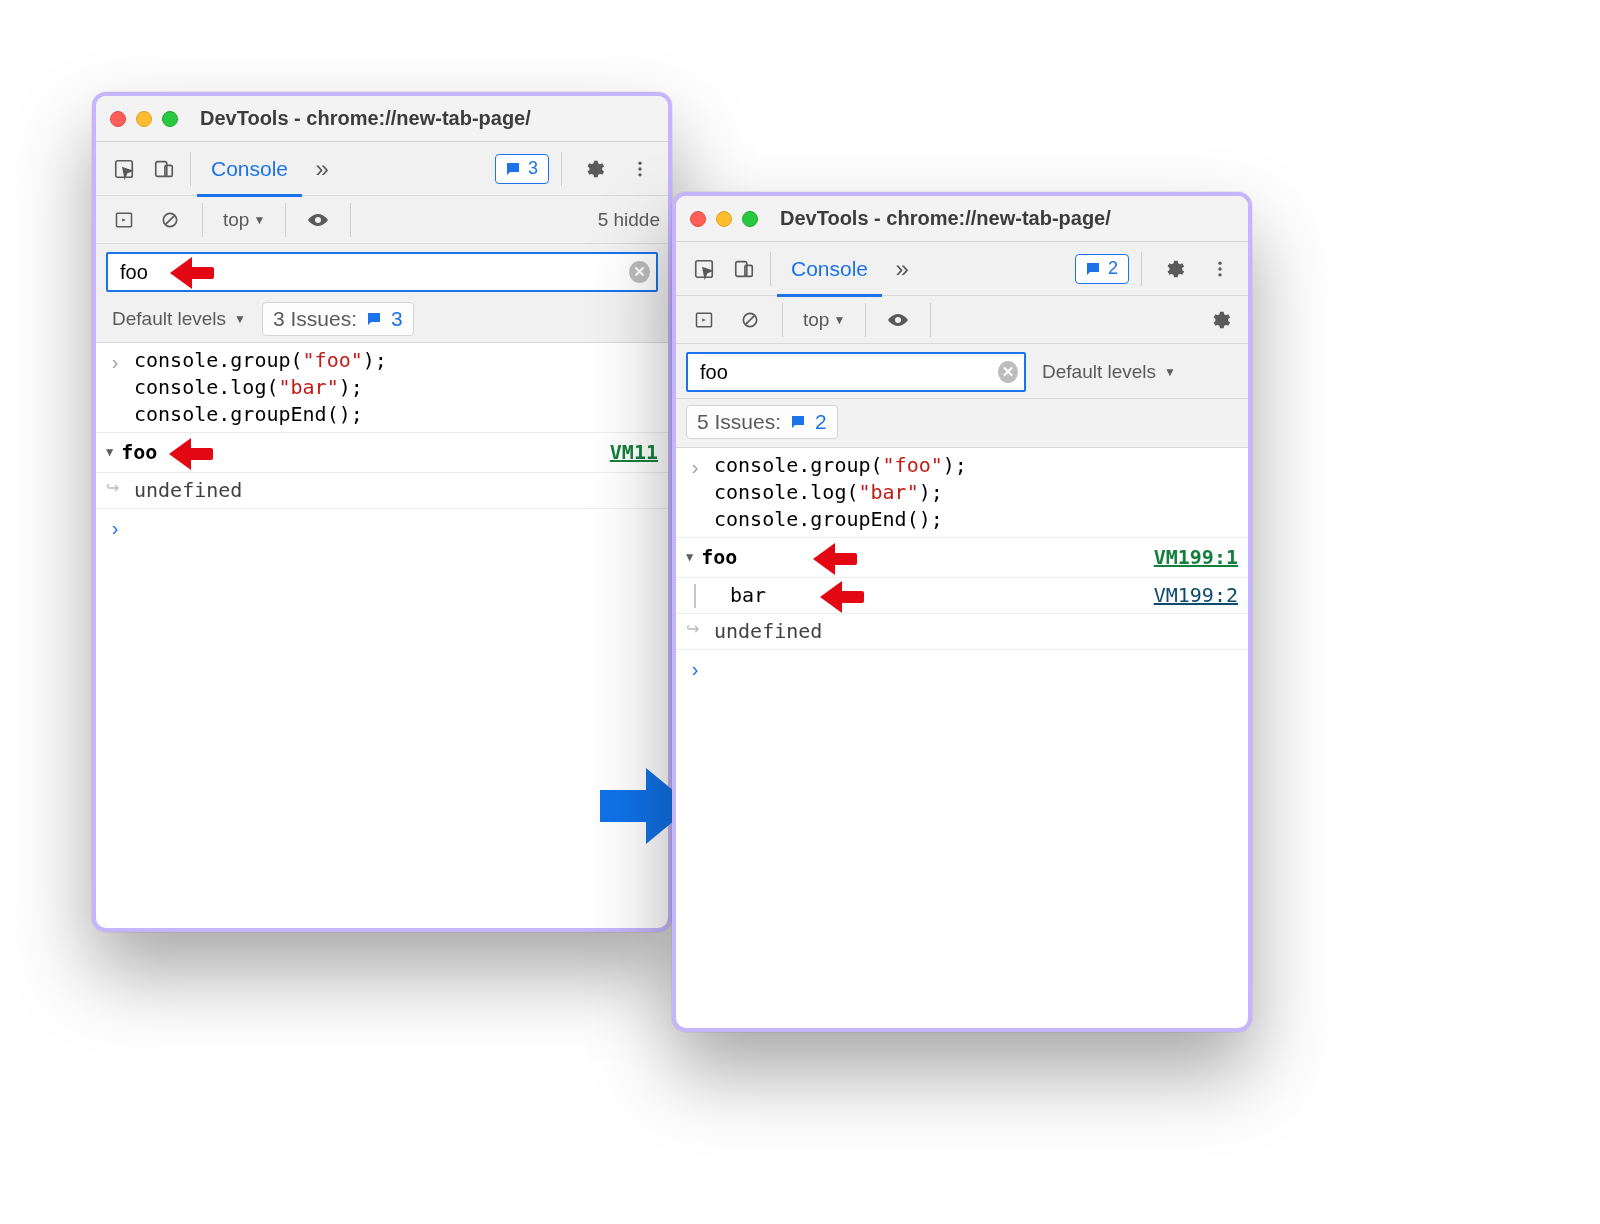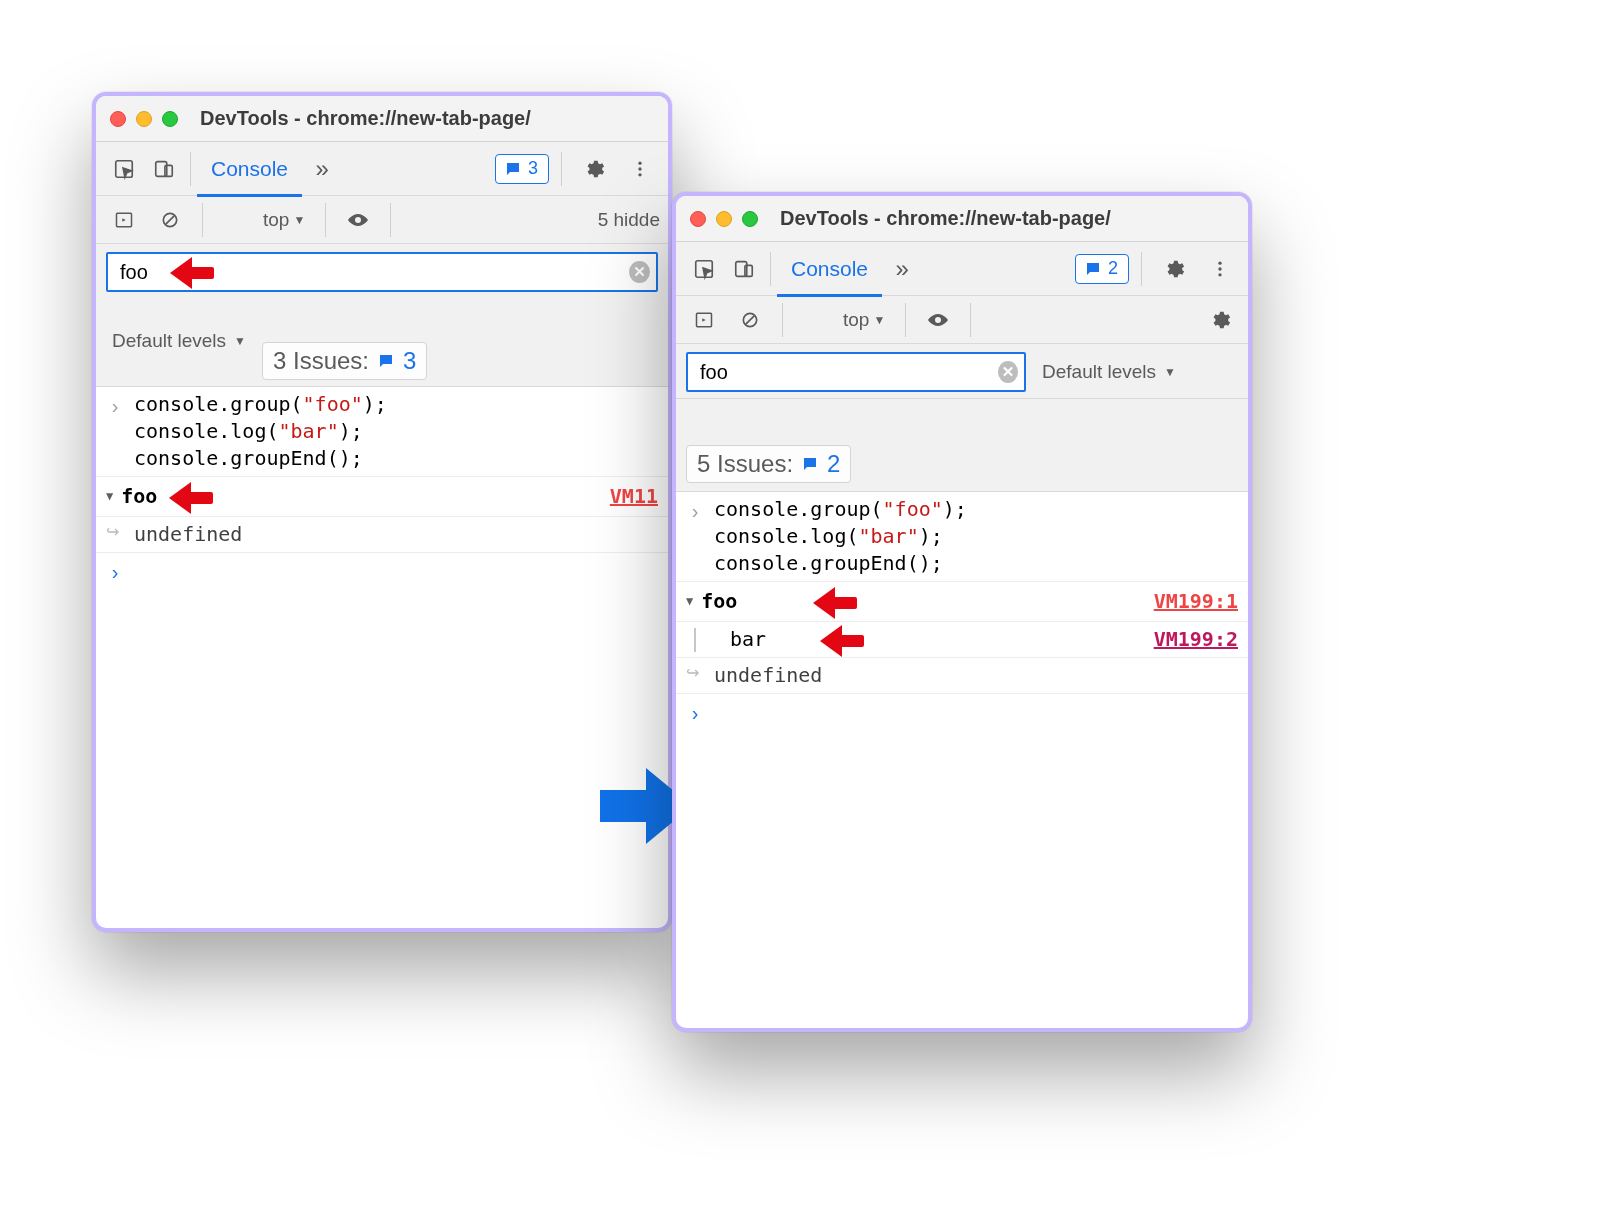--- a/index.html
+++ b/index.html
@@ -93,21 +93,21 @@
     align-items:center;
     padding: 0 8px;
     gap: 6px;
     background:#f1f1f1;
     font-size: 19px;
     color:#5a5a5a;
     white-space: nowrap;
   }
   .context {
     padding: 2px 8px;
-    display:flex; align-items:center; gap:4px;margin-left:40px;
+    display:flex; align-items:center; gap:4px;
   }
   .tri { font-size: 12px; color:#5f5f5f; }
 
   
   .filtrow {
     padding: 8px 10px 6px 10px;
     background:#f1f1f1;
     border-bottom: 1px solid #d9d9d9;
     display:flex;
     align-items:center;
@@ -141,38 +141,37 @@
     padding: 6px 10px 8px 10px;
     background:#f1f1f1;
     border-bottom: 1px solid #d9d9d9;
   }
   .issues-chip {
     display:inline-flex; align-items:center; gap:8px;
     border:1px solid #d4d4d4;
     background:#fdfdfd;
     border-radius:4px;
     padding: 4px 10px;
-    font-size: 24px;
+    font-size: 21px;
     color:#5a5a5a;
-    margin-top:40px;
   }
 
   
   .cbody {
     background:#fff;
     font-size: 20px;
     line-height: 1.35;
   }
   .crow { display:flex; padding: 4px 10px; gap: 10px; border-bottom: 1px solid #ececec; }
   .crow.noborder { border-bottom: none; }
   .gut { width: 18px; flex:0 0 18px; color:#9aa0a6; display:flex; justify-content:center; align-items:flex-start; padding-top: 2px; }
   .gut.blue { color:#1a73e8; }
   .code { flex: 1 1 auto; font-family: ui-monospace, Menlo, Consolas, monospace; padding-right: 6px; }
   .code .str { color:#c41a16; }
-  .vm { color:#ef4444; font-weight:700; text-decoration: underline; font-family: ui-monospace, Menlo, monospace; white-space: nowrap; }
+  .vm { color:#15803d; font-weight:700; text-decoration: underline; font-family: ui-monospace, Menlo, monospace; white-space: nowrap; }
   .grouphead {
     display:flex; align-items:center; padding: 6px 10px; gap: 8px; font-weight:700;
     font-family: ui-monospace, Menlo, monospace; border-bottom:1px solid #ececec;
   }
   .grouphead .vm { margin-left:auto; }
   .groupchild {
     display:flex; padding: 4px 10px 4px 10px; gap:16px; border-bottom:1px solid #ececec;
     align-items:center;
   }
   .groupbar { width: 2px; height: 24px; background:#c7c7c7; margin-left: 8px; margin-right: 18px; }
@@ -461,21 +460,21 @@
     <div class="grouphead">
       <span class="tri">▼</span>
       <span>foo</span>
       <span class="red-arrow" style="margin-left:70px"></span>
       <span class="vm">VM199:1</span>
     </div>
     <div class="groupchild">
       <div class="groupbar"></div>
       <span class="mono">bar</span>
       <span class="red-arrow" style="margin-left:40px"></span>
-      <span class="vm" style="margin-left:auto; font-weight:700; color:#be185d">VM199:2</span>
+      <span class="vm" style="margin-left:auto; font-weight:400; color:#0c4a6e">VM199:2</span>
     </div>
     <div class="crow">
       <div class="gut">
           <span class="retarrow"></span>
         </div>
       <div class="undef">undefined</div>
     </div>
     <div class="crow noborder">
       <div class="gut blue">›</div>
       <div class="code"></div>

